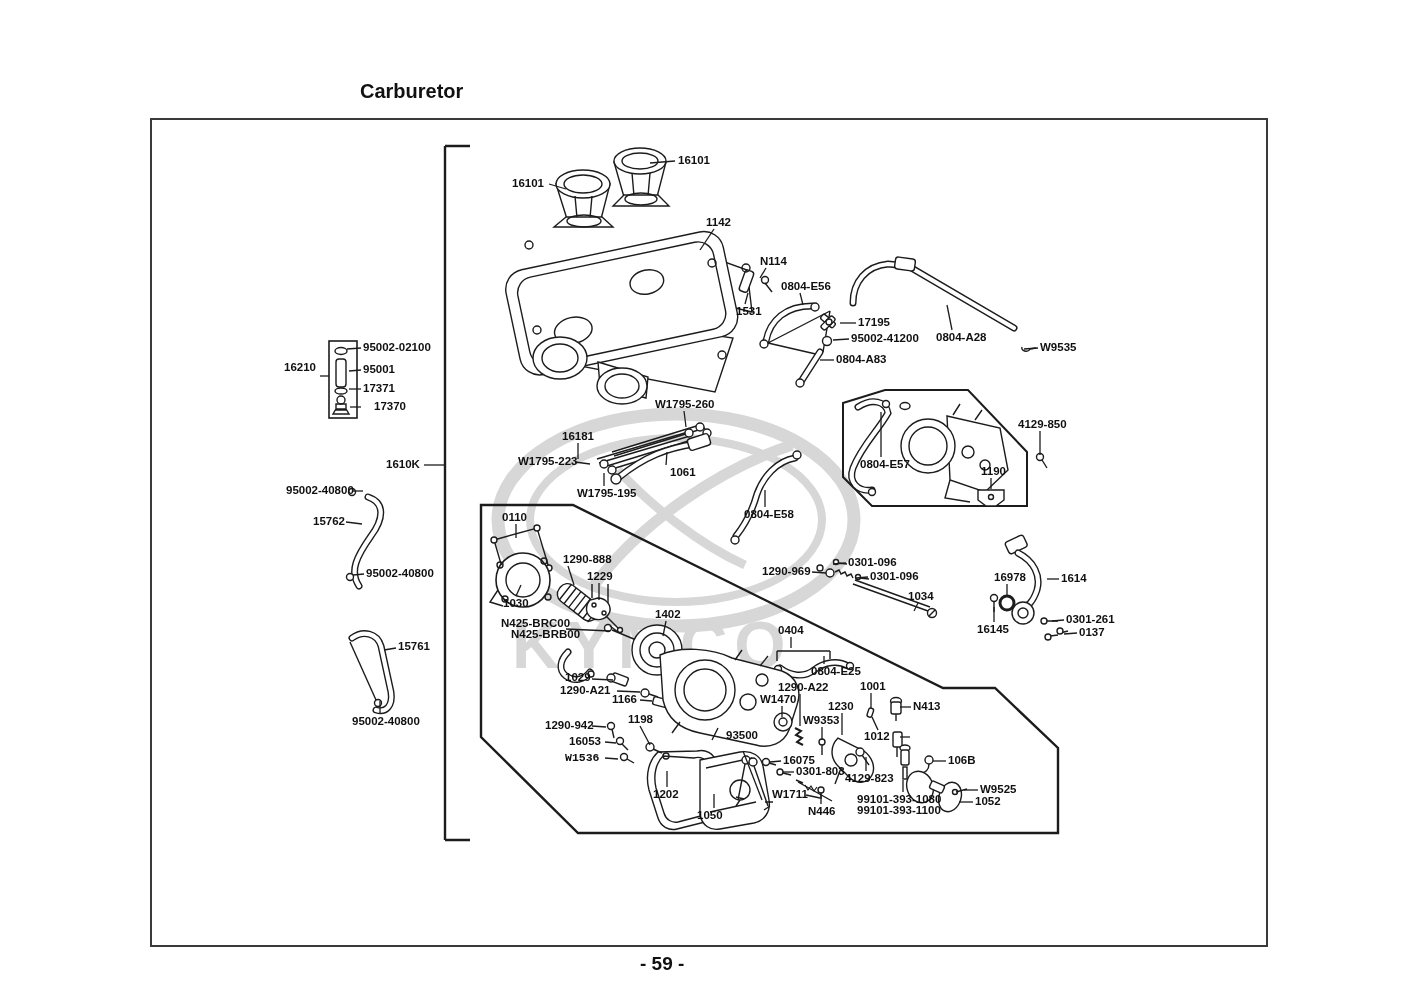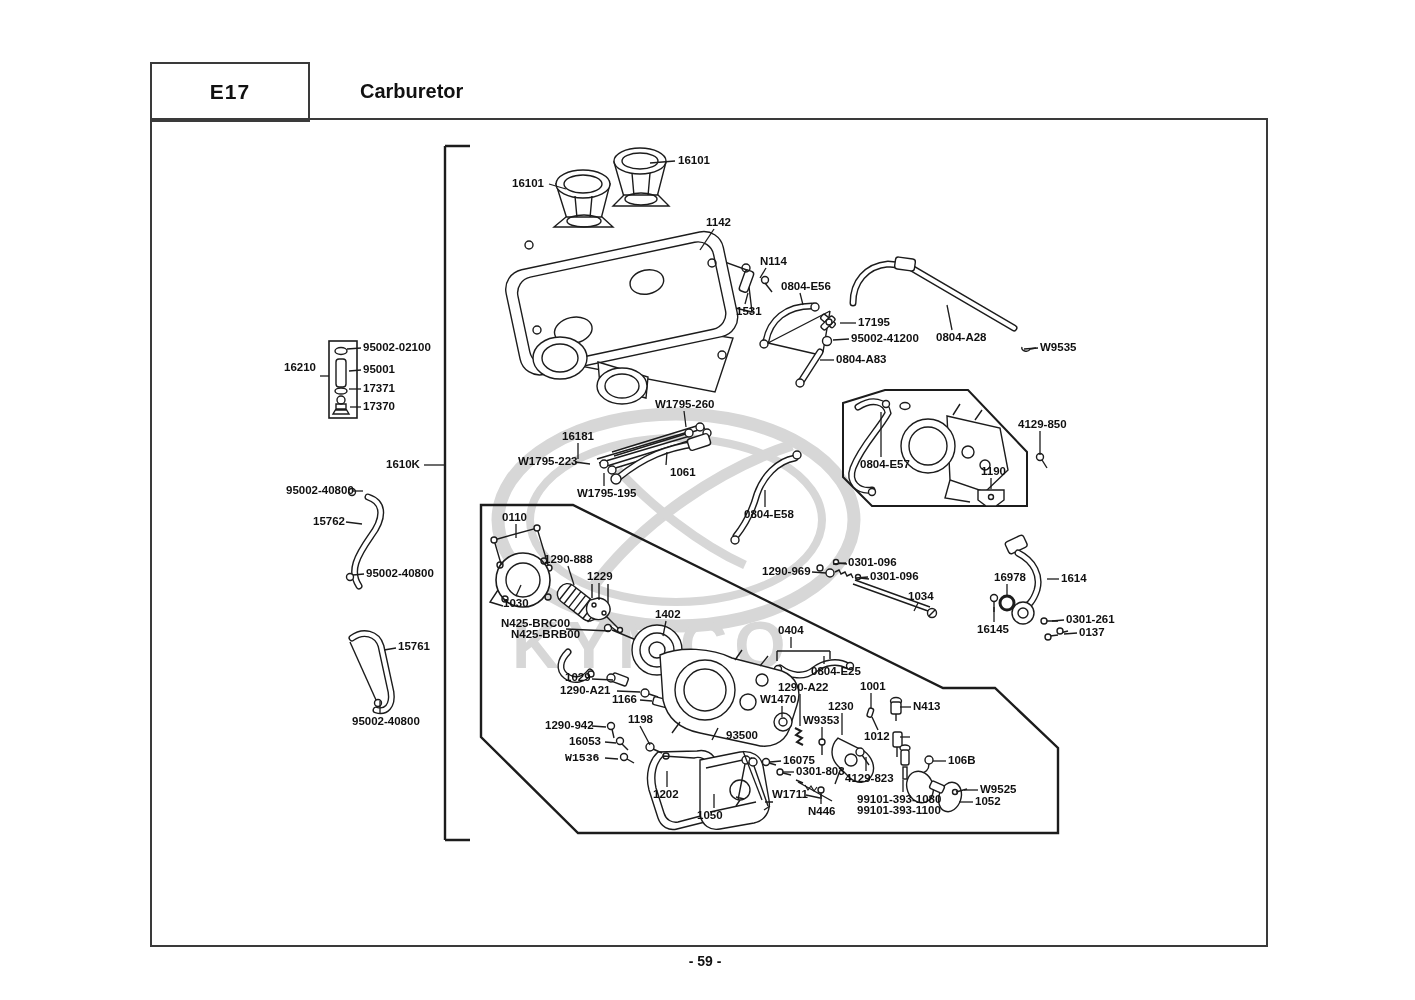--- a/index.html
+++ b/index.html
@@ -5,22 +5,22 @@
   html,body{margin:0;padding:0;background:#fff;}
   #screen{position:relative;width:1415px;height:1000px;background:#fff;overflow:hidden;
           font-family:"Liberation Sans",sans-serif;color:#111;}
   #diagram-svg{position:absolute;left:0;top:0;}
   .hdr-box{position:absolute;left:150px;top:62px;width:156px;height:56px;border:2px solid #3a3a3a;
            background:#fff;display:flex;align-items:center;justify-content:center;
            font-size:21px;font-weight:bold;letter-spacing:1px;}
   .hdr-title{position:absolute;left:360px;top:80px;font-size:20px;font-weight:bold;}
   .content-border{position:absolute;left:150px;top:118px;width:1114px;height:825px;
                   border:2px solid #3a3a3a;}
-  .page-num{position:absolute;left:640px;top:953px;width:130px;text-align:center;
-            font-size:14px;font-weight:bold;}
+  .page-num{position:absolute;left:640px;top:953px;width:130px;
+            font-size:19px;font-weight:bold;}
   .part-label{position:absolute;font-size:11.5px;font-weight:bold;white-space:nowrap;
               color:#101010;line-height:11px;}
   .tube-o{stroke:#1c1c1c;stroke-width:7;fill:none;stroke-linecap:round;}
   .tube-i{stroke:#ffffff;stroke-width:4.2;fill:none;stroke-linecap:round;}
   .thin{stroke:#1c1c1c;stroke-width:1.4;fill:none;}
   .wfill{fill:#ffffff;}
 </style>
 </head>
 <body>
 
@@ -437,57 +437,54 @@
         <line x1="782" y1="706" x2="782" y2="717"></line>
         <line x1="800" y1="694" x2="800" y2="726"></line>
         <line x1="791" y1="637" x2="791" y2="648"></line>
         <line x1="824" y1="664" x2="824" y2="656"></line>
         <line x1="566" y1="629" x2="610" y2="631"></line>
         <line x1="516" y1="596" x2="521" y2="585"></line>
         <line x1="666" y1="621" x2="663" y2="636"></line>
       </g>
   </svg>
 
-  <div class="hdr-box">
-    <span>E17</span>
-  </div>
   <div class="hdr-title">Carburetor</div>
   <div class="content-border"></div>
 
   <div id="labels">
       <div class="part-label" style="left: 512px; top: 178px;">16101</div>
       <div class="part-label" style="left: 678px; top: 155px;">16101</div>
       <div class="part-label" style="left: 706px; top: 217px;">1142</div>
       <div class="part-label" style="left: 760px; top: 256px;">N114</div>
       <div class="part-label" style="left: 781px; top: 281px;">0804-E56</div>
       <div class="part-label" style="left: 736px; top: 306px;">1531</div>
       <div class="part-label" style="left: 858px; top: 317px;">17195</div>
       <div class="part-label" style="left: 851px; top: 333px;">95002-41200</div>
       <div class="part-label" style="left: 936px; top: 332px;">0804-A28</div>
       <div class="part-label" style="left: 1040px; top: 342px;">W9535</div>
       <div class="part-label" style="left: 836px; top: 354px;">0804-A83</div>
       <div class="part-label" style="left: 363px; top: 342px;">95002-02100</div>
       <div class="part-label" style="left: 363px; top: 364px;">95001</div>
       <div class="part-label" style="left: 363px; top: 383px;">17371</div>
-      <div class="part-label" style="left: 363px; top: 401px;">17370</div>
+      <div class="part-label" style="left: 374px; top: 401px;">17370</div>
       <div class="part-label" style="left: 284px; top: 362px;">16210</div>
       <div class="part-label" style="left: 655px; top: 399px;">W1795-260</div>
       <div class="part-label" style="left: 562px; top: 431px;">16181</div>
       <div class="part-label" style="left: 518px; top: 456px;">W1795-223</div>
       <div class="part-label" style="left: 654px; top: 467px; margin-left: 16px;">1061</div>
       <div class="part-label" style="left: 577px; top: 488px;">W1795-195</div>
       <div class="part-label" style="left: 860px; top: 459px;">0804-E57</div>
       <div class="part-label" style="left: 1018px; top: 419px;">4129-850</div>
       <div class="part-label" style="left: 981px; top: 466px;">1190</div>
       <div class="part-label" style="left: 386px; top: 459px;">1610K</div>
       <div class="part-label" style="left: 286px; top: 485px;">95002-40800</div>
       <div class="part-label" style="left: 313px; top: 516px;">15762</div>
       <div class="part-label" style="left: 366px; top: 568px;">95002-40800</div>
       <div class="part-label" style="left: 502px; top: 512px;">0110</div>
-      <div class="part-label" style="left: 544px; top: 554px;">1290-888</div>
+      <div class="part-label" style="left: 544px; top: 554px; padding-left: 19px;">1290-888</div>
       <div class="part-label" style="left: 587px; top: 571px;">1229</div>
       <div class="part-label" style="left: 744px; top: 509px;">0804-E58</div>
       <div class="part-label" style="left: 762px; top: 566px;">1290-969</div>
       <div class="part-label" style="left: 848px; top: 557px;">0301-096</div>
       <div class="part-label" style="left: 870px; top: 571px;">0301-096</div>
       <div class="part-label" style="left: 908px; top: 591px;">1034</div>
       <div class="part-label" style="left: 994px; top: 572px;">16978</div>
       <div class="part-label" style="left: 1061px; top: 573px;">1614</div>
       <div class="part-label" style="left: 977px; top: 624px;">16145</div>
       <div class="part-label" style="left: 1066px; top: 614px;">0301-261</div>

